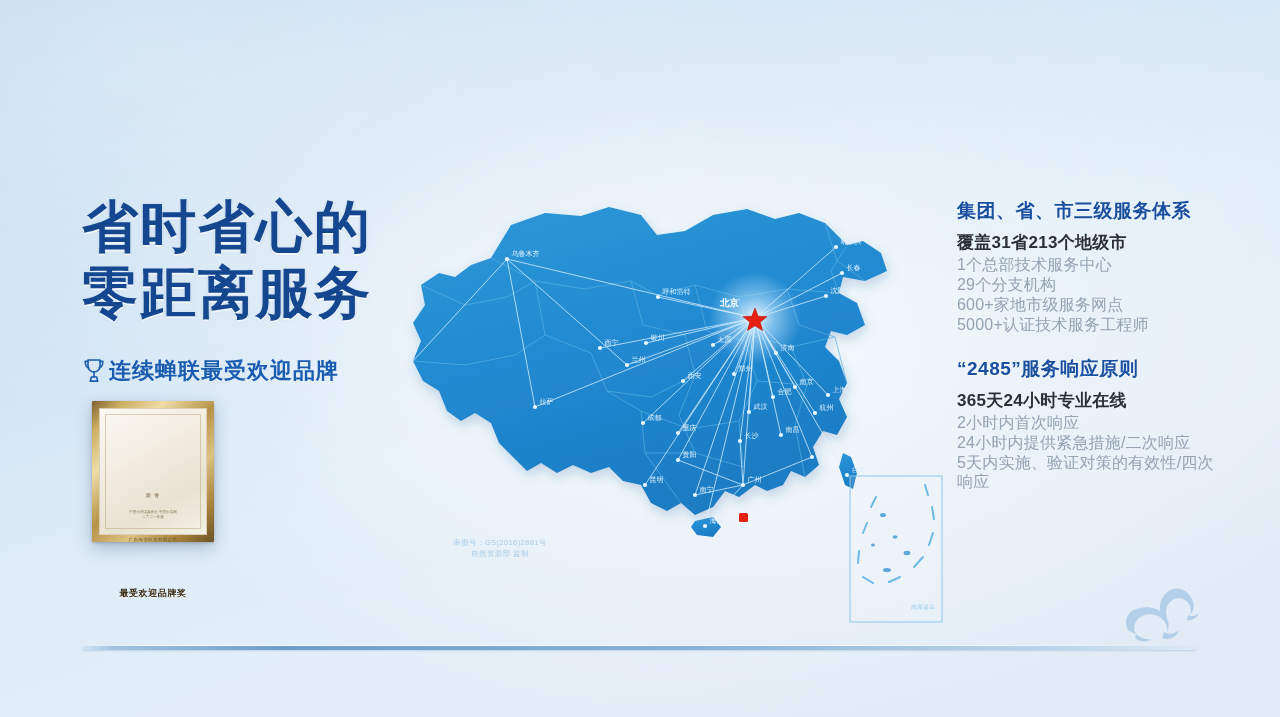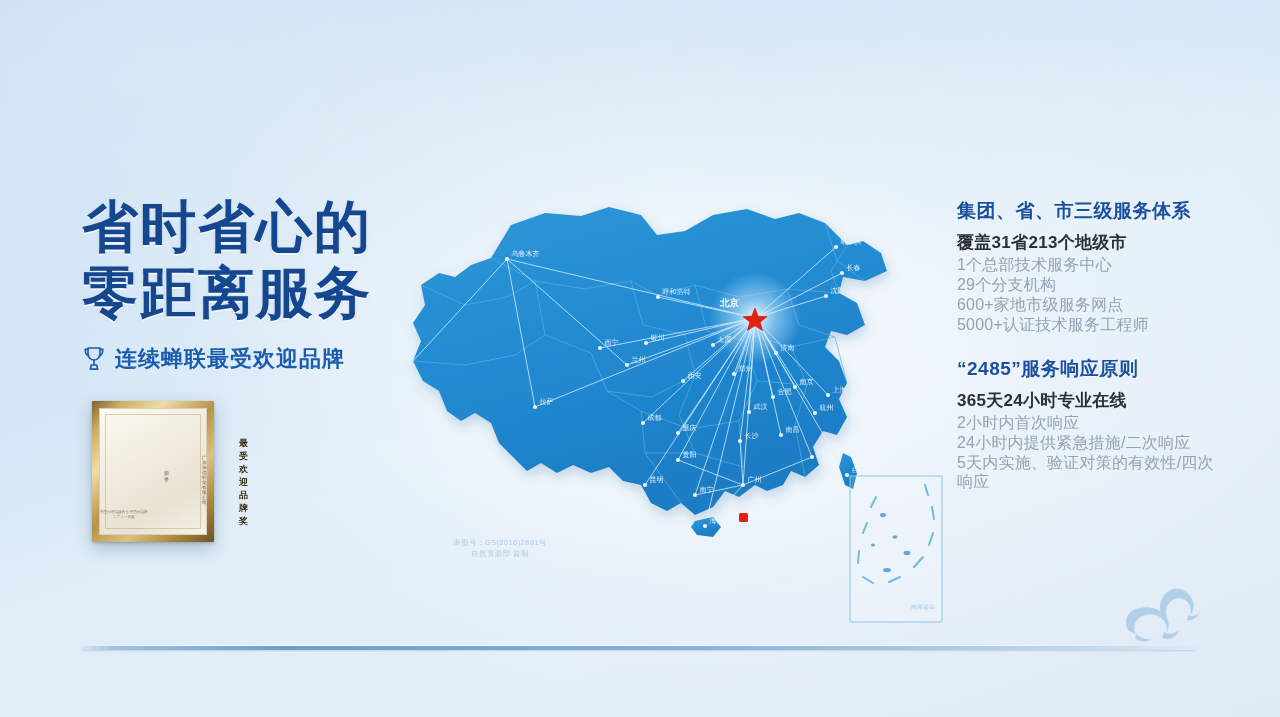--- a/index.html
+++ b/index.html
@@ -23,40 +23,40 @@
     pointer-events:none;
   }
   
   .headline { position:absolute; left:82px; top:196px; width:340px; }
   .hl-line {
     font-size:56px; line-height:62px; font-weight:bold; letter-spacing:2px;
     color:#14478f;
     text-shadow:0 2px 0 rgba(255,255,255,.7), 0 1px 3px rgba(20,71,143,.18);
   }
   .hl-line2 { margin-top:4px; }
-  .sub-row { display:flex; align-items:center; gap:9px; margin-top:20px;text-align:center; }
+  .sub-row { display:flex; align-items:center; gap:3px; margin-top:32px;text-align:center; }
   .sub-text {
     font-size:22px; font-weight:bold; color:#1a5cb0; letter-spacing:1px;
   }
   .trophy { width:24px; height:26px; flex:none; }
   
   .cert {
     position:absolute; left:92px; top:401px; width:122px; height:141px;
     background:linear-gradient(135deg,#8a6a33 0%,#d8b96a 14%,#f0dda4 30%,#c9a košt 50%,#b08d40 70%,#e8d091 86%,#7e5f2c 100%);
     background:linear-gradient(135deg,#7e6030 0%,#cdae62 12%,#efdda6 28%,#b79348 48%,#dcc181 66%,#a8853c 84%,#6e5228 100%);
     padding:7px;
     box-shadow:0 6px 16px rgba(40,70,110,.30), 0 1px 3px rgba(0,0,0,.2);
     border-radius:1px;
   }
   .cert-inner {
     width:100%; height:100%;
     background:linear-gradient(150deg,#fbf9f2 0%,#f2ece0 40%,#e9e2d2 72%,#f5f1e7 100%);
     border:1px solid #d9cfb8;
     position:relative;
-    display:flex; flex-direction:row; align-items:center;
+    display:flex; flex-direction:column; align-items:center;
     padding-top:9px;
     gap:32px;
   }
   .cert-inner:before{
     content:""; position:absolute; left:5px; top:5px; right:5px; bottom:5px;
     border:1px solid rgba(190,172,130,.55);
   }
   .cert-logo { width:38px; height:7px; opacity:.75; }
   .cert-rule { width:54px; height:1px; background:#c9bda2; margin:8px 0 2px; position:relative;}
   .cert-t1 { font-size:5px; color:#6e5a32; letter-spacing:1px; }

